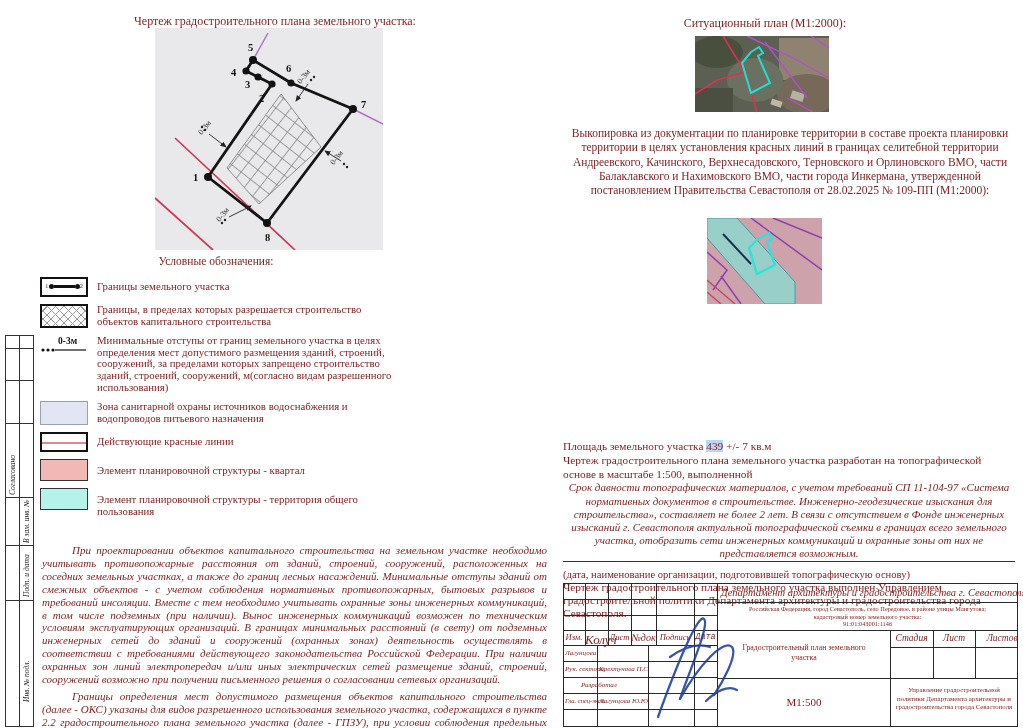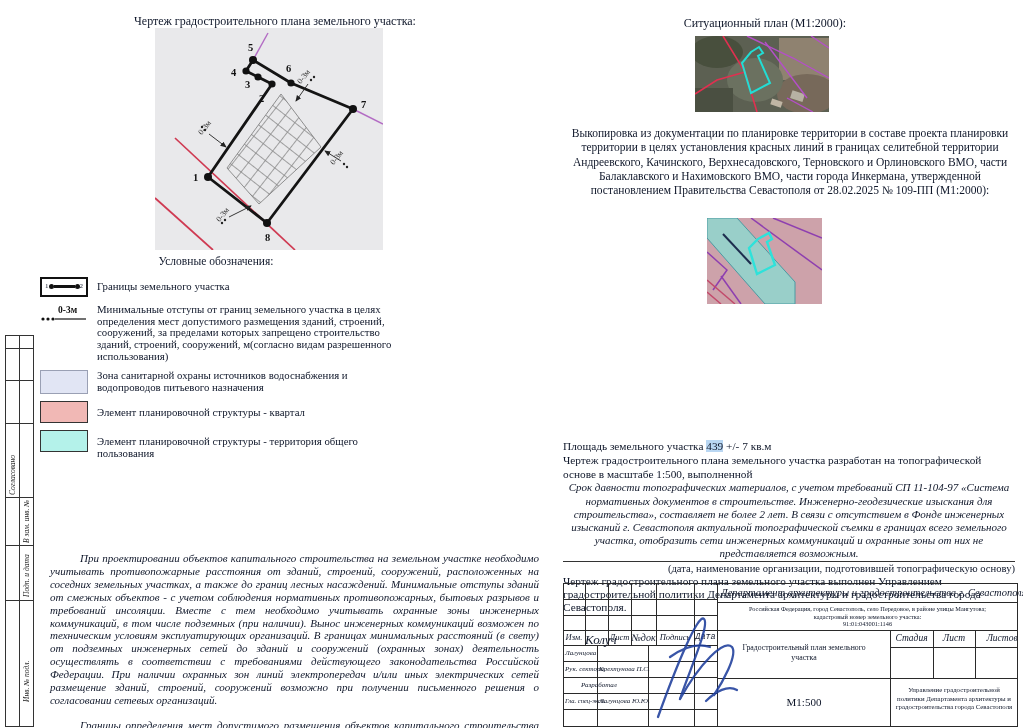--- a/index.html
+++ b/index.html
@@ -1,17 +1,17 @@
 <!DOCTYPE html>
 <html><head>
 <meta charset="utf-8">
 <style>
   html,body{margin:0;padding:0;background:#888;}
   .page{position:relative;width:1023px;height:728px;background:#ffffff;
-        font-family:"Liberation Serif",serif;color:#0f172a;overflow:hidden;}
+        font-family:"Liberation Serif",serif;color:#7f1d1d;overflow:hidden;}
   .abs{position:absolute;}
 
   
   .legend{position:absolute;left:40px;top:256px;width:352px;font-size:10.8px;line-height:11.8px;}
   .lg-title{text-align:center;font-size:11.5px;margin-bottom:9px;}
   .lg-item{display:flex;align-items:flex-start;margin-bottom:7px;}
   .sw{flex:0 0 48px;width:48px;height:20px;box-sizing:border-box;margin-right:9px;}
   .sw-bound{border:2px solid #111;background:#fff;display:flex;align-items:center;padding:0 3px;font-size:7px;}
   .sw-bound .dot{width:5px;height:5px;border-radius:50%;background:#111;flex:0 0 5px;}
   .sw-bound .bar{flex:1;height:3px;background:#111;}
@@ -24,26 +24,26 @@
   .sw-quart{background:#f1b8b5;border:1.5px solid #333;}
   .sw-comm{background:#b4f2ea;border:1.5px solid #333;}
   .sw-off{border:none;height:22px;position:relative;font-size:10px;}
 
   
   .sit-title{position:absolute;left:640px;top:16px;width:250px;text-align:center;font-size:12px;}
   .excerpt{position:absolute;left:565px;top:126px;width:450px;text-align:center;font-size:11.5px;line-height:14.3px;}
   .details{position:absolute;left:563px;top:440px;width:452px;font-size:11.3px;line-height:13.8px;}
   .hl{background:#b9d7f3;}
   .topo{font-style:italic;text-align:center;font-size:11px;line-height:13.2px;}
-  .caption{border-top:1px solid #333;text-align:right;font-size:10.6px;padding-top:1px;line-height:12px;}
+  .caption{border-top:1px solid #333;text-align:left;font-size:10.6px;padding-top:7px;line-height:12px;}
 
   
   .notes{position:absolute;left:38px;top:540px;width:513px;font-size:11px;line-height:12.9px;
          font-style:italic;text-align:justify;}
-  .notes p{margin:12px;text-indent:30px;}
+  .notes p{margin:4px;text-indent:30px;}
 
   
   .tblock{position:absolute;left:563px;top:583px;width:455px;height:144px;box-sizing:border-box;}
   .tb-t{position:absolute;font-style:italic;white-space:nowrap;}
   .tb-c{text-align:center;white-space:normal;}
   .gost{font-family:"Liberation Serif",serif;font-style:italic;}
   .drawing-title{position:absolute;left:90px;top:14px;width:370px;text-align:center;font-size:12px;}
 </style>
 </head>
 <body>
@@ -154,39 +154,49 @@
       <div class="sw sw-bound">
         <span>1</span>
           <span class="dot"></span>
           <span class="bar"></span>
           <span class="dot"></span>
           <span>2</span>
       </div>
       <div style="padding-top:4px;">Границы земельного участка</div>
     </div>
 
+    <div class="lg-item">
+      <div class="sw sw-hatch" style="height:24px;"></div>
+      <div>Границы, в пределах которых разрешается строительство  объектов капитального строительства</div>
+    </div>
 
     <div class="lg-item">
       <div class="sw sw-off">
         <svg width="48" height="22" viewBox="0 0 48 22">
           <text x="18" y="9" font-size="9.5" font-weight="bold" font-family="Liberation Serif, serif" fill="#111">0-3м</text>
           <circle cx="3" cy="15" r="1.6" fill="#111"></circle>
             <circle cx="8" cy="15" r="1.6" fill="#111"></circle>
             <circle cx="13" cy="15" r="1.6" fill="#111"></circle>
           <line x1="15" y1="15" x2="46" y2="15" stroke="#111" stroke-width="1.2"></line>
         </svg>
       </div>
       <div>Минимальные отступы от границ земельного участка в целях определения мест допустимого размещения зданий, строений, сооружений, за пределами которых запрещено строительство зданий, строений, сооружений, м(согласно видам разрешенного использования)</div>
     </div>
 
     <div class="lg-item" style="margin-top:2px;">
       <div class="sw sw-sanit" style="height:24px;"></div>
       <div>Зона санитарной охраны источников водоснабжения и водопроводов питьевого назначения</div>
     </div>
 
+    <div class="lg-item">
+      <div class="sw sw-red">
+          <div class="rl"></div>
+        </div>
+      <div style="padding-top:4px;">Действующие красные линии</div>
+    </div>
 
     <div class="lg-item">
       <div class="sw sw-quart" style="height:22px;"></div>
       <div style="padding-top:6px;">Элемент планировочной структуры - квартал</div>
     </div>
 
     <div class="lg-item">
       <div class="sw sw-comm" style="height:22px;"></div>
       <div style="padding-top:6px;">Элемент планировочной структуры - территория общего пользования</div>
     </div>

